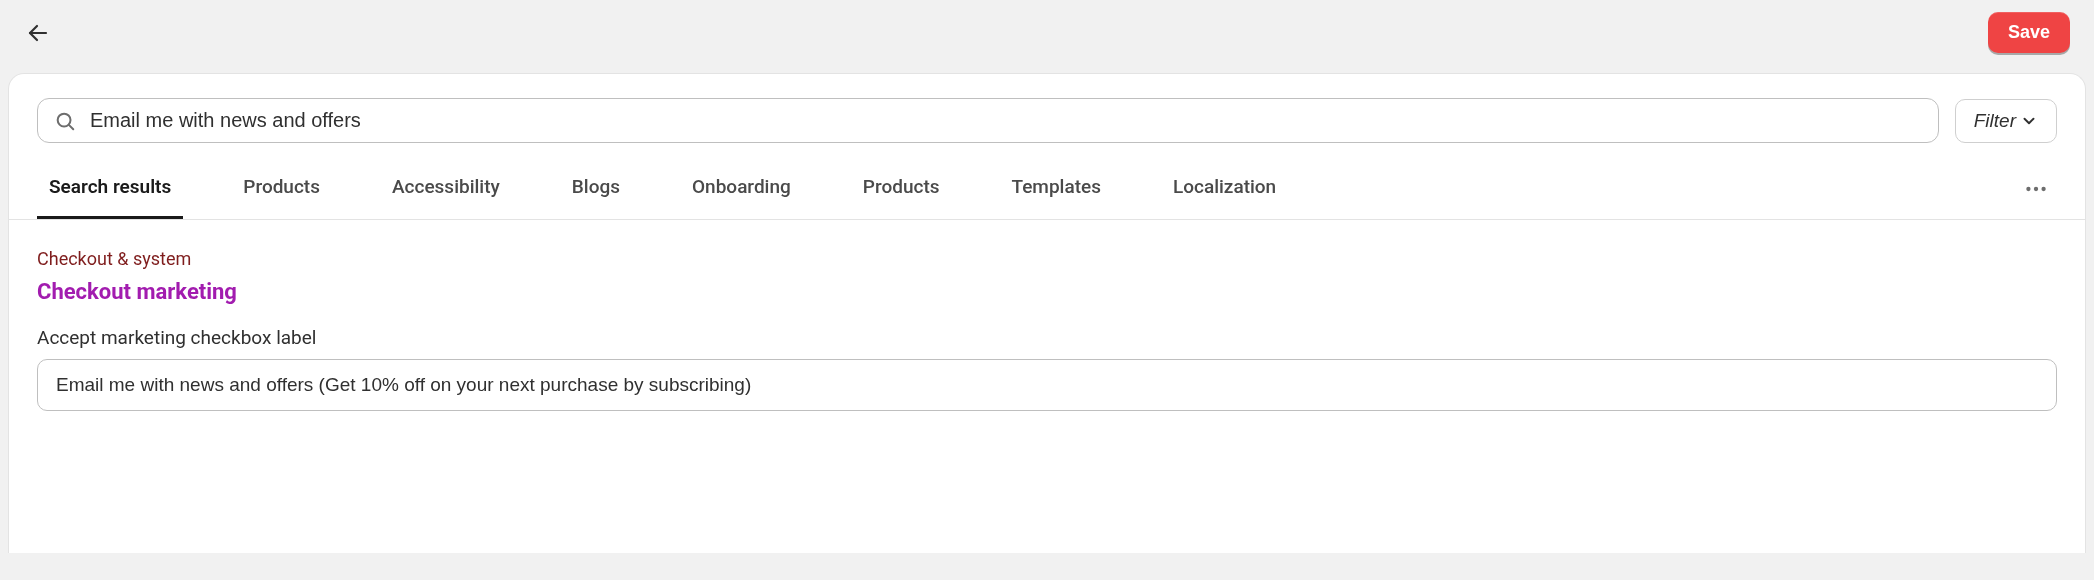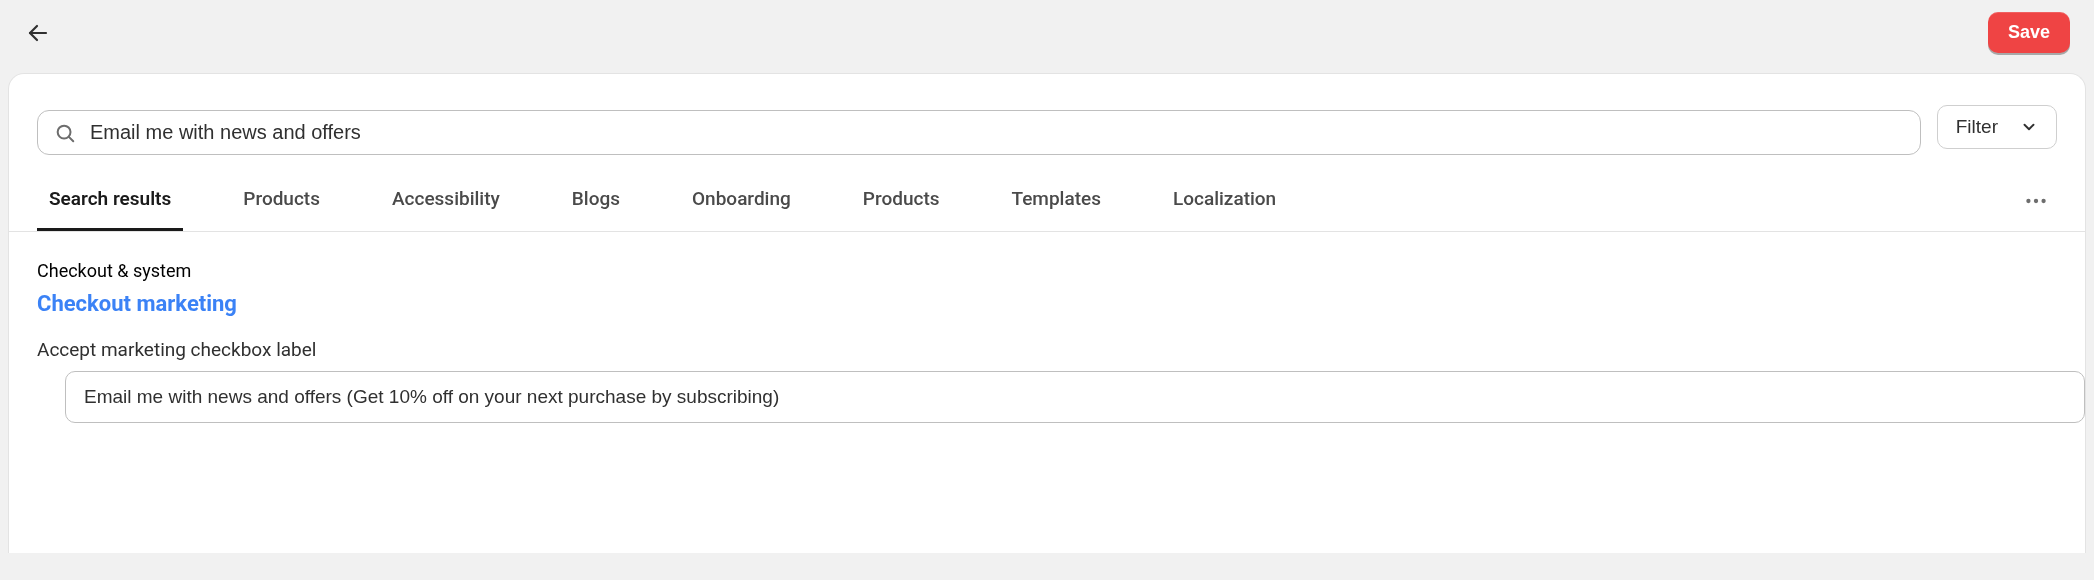--- a/index.html
+++ b/index.html
@@ -67,46 +67,46 @@
     }
     .search-wrap {
       flex: 1;
       display: flex;
       align-items: center;
       border: 1px solid #bfbfbf;
       border-radius: 12px;
       padding: 10px 16px;
       gap: 14px;
       background: #fff;
-      margin-top: 12px;
     }
     .search-wrap svg {
       color: #6d6d6d;
       flex-shrink: 0;
     }
     .search-input {
       flex: 1;
       border: none;
       outline: none;
       font-size: 20px;
       color: #303030;
       background: transparent;
     }
     .filter-button {
       display: flex;
       align-items: center;
-      gap: 22px;
+      gap: 4px;
       border: 1px solid #cfcfcf;
       background: #fff;
       border-radius: 10px;
       padding: 10px 18px;
       font-size: 19px;
       font-weight: 500;
       color: #303030;
       cursor: pointer;
+      font-style: italic;
     }
     .tabs {
       display: flex;
       align-items: center;
       padding: 0 28px;
       border-bottom: 1px solid #e3e3e3;
       gap: 48px;
     }
     .tab {
       padding: 16px 12px 18px 12px;
@@ -130,44 +130,43 @@
       align-items: center;
       padding: 16px 8px;
       cursor: pointer;
       color: #6d6d6d;
     }
     .content-section {
       padding: 28px 28px 0 28px;
     }
     .breadcrumb {
       font-size: 18px;
-      color: #000000;
+      color: #7f1d1d;
       margin-bottom: 10px;
     }
     .section-title {
       font-size: 22px;
       font-weight: 700;
-      color: #3b82f6;
+      color: #a21caf;
       margin-bottom: 22px;
     }
     .field-label {
       font-size: 19px;
       color: #303030;
       margin-bottom: 10px;
     }
     .text-input {
       width: 100%;
       border: 1px solid #bfbfbf;
       border-radius: 10px;
       padding: 14px 18px;
       font-size: 19px;
       color: #303030;
       outline: none;
       background: #fff;
-      margin-left: 28px;
     }
   </style>
 </head>
 <body>
 
 <div class="header-bar">
   <div class="header-left">
     <div class="back-arrow">
       <svg width="24" height="24" viewBox="0 0 24 24" fill="none" stroke="currentColor" stroke-width="2.2" stroke-linecap="round" stroke-linejoin="round">
           <line x1="20" y1="12" x2="4" y2="12"></line>

